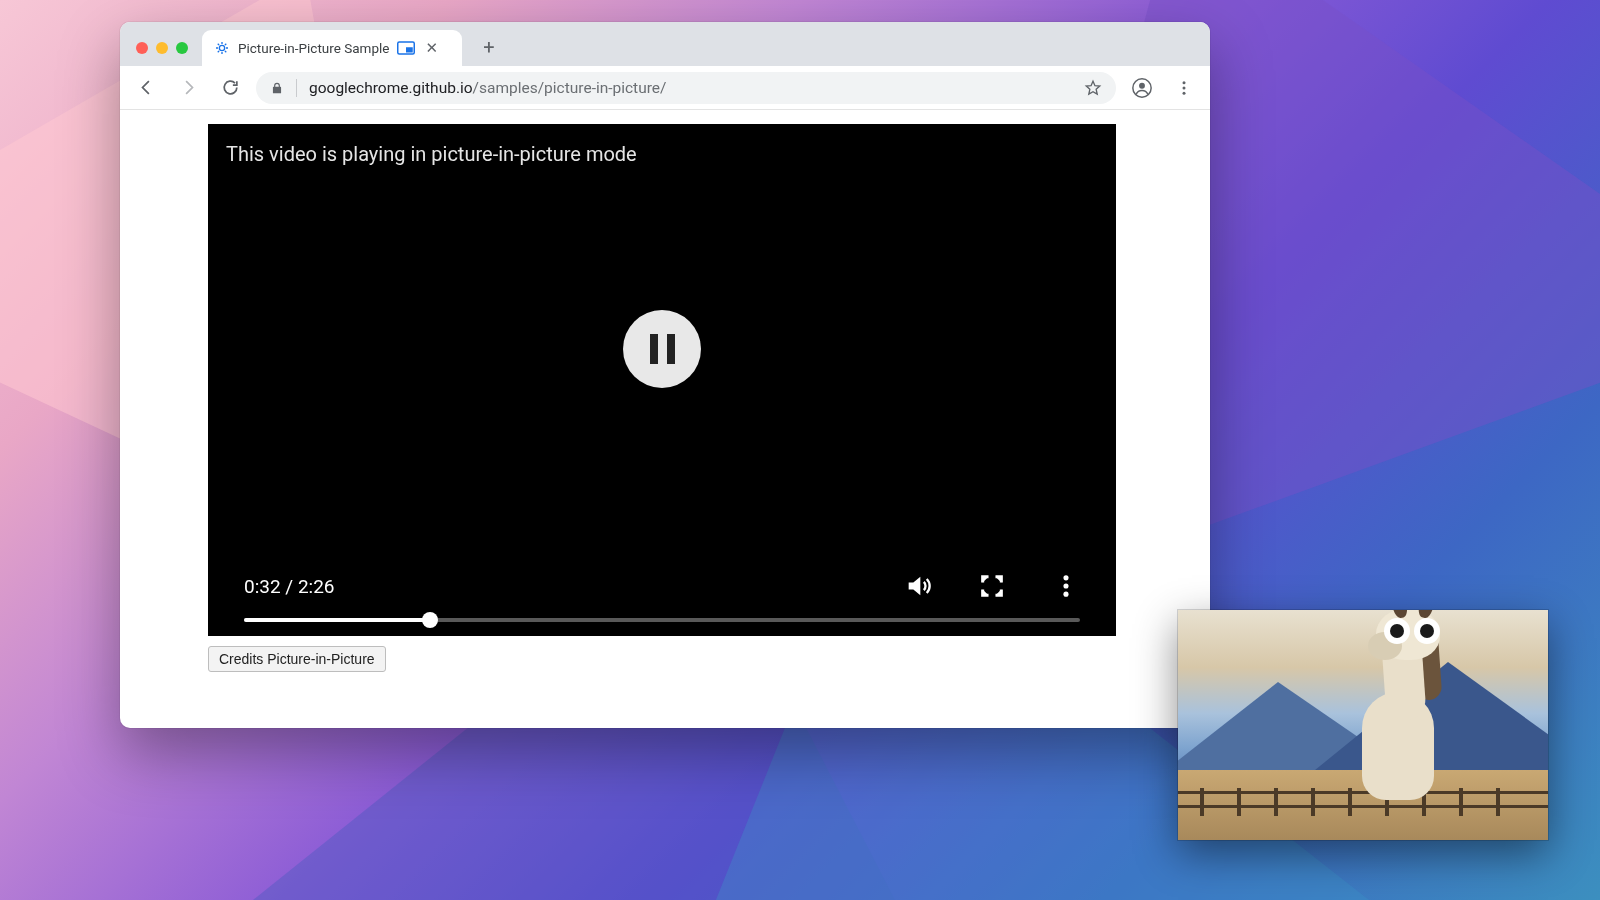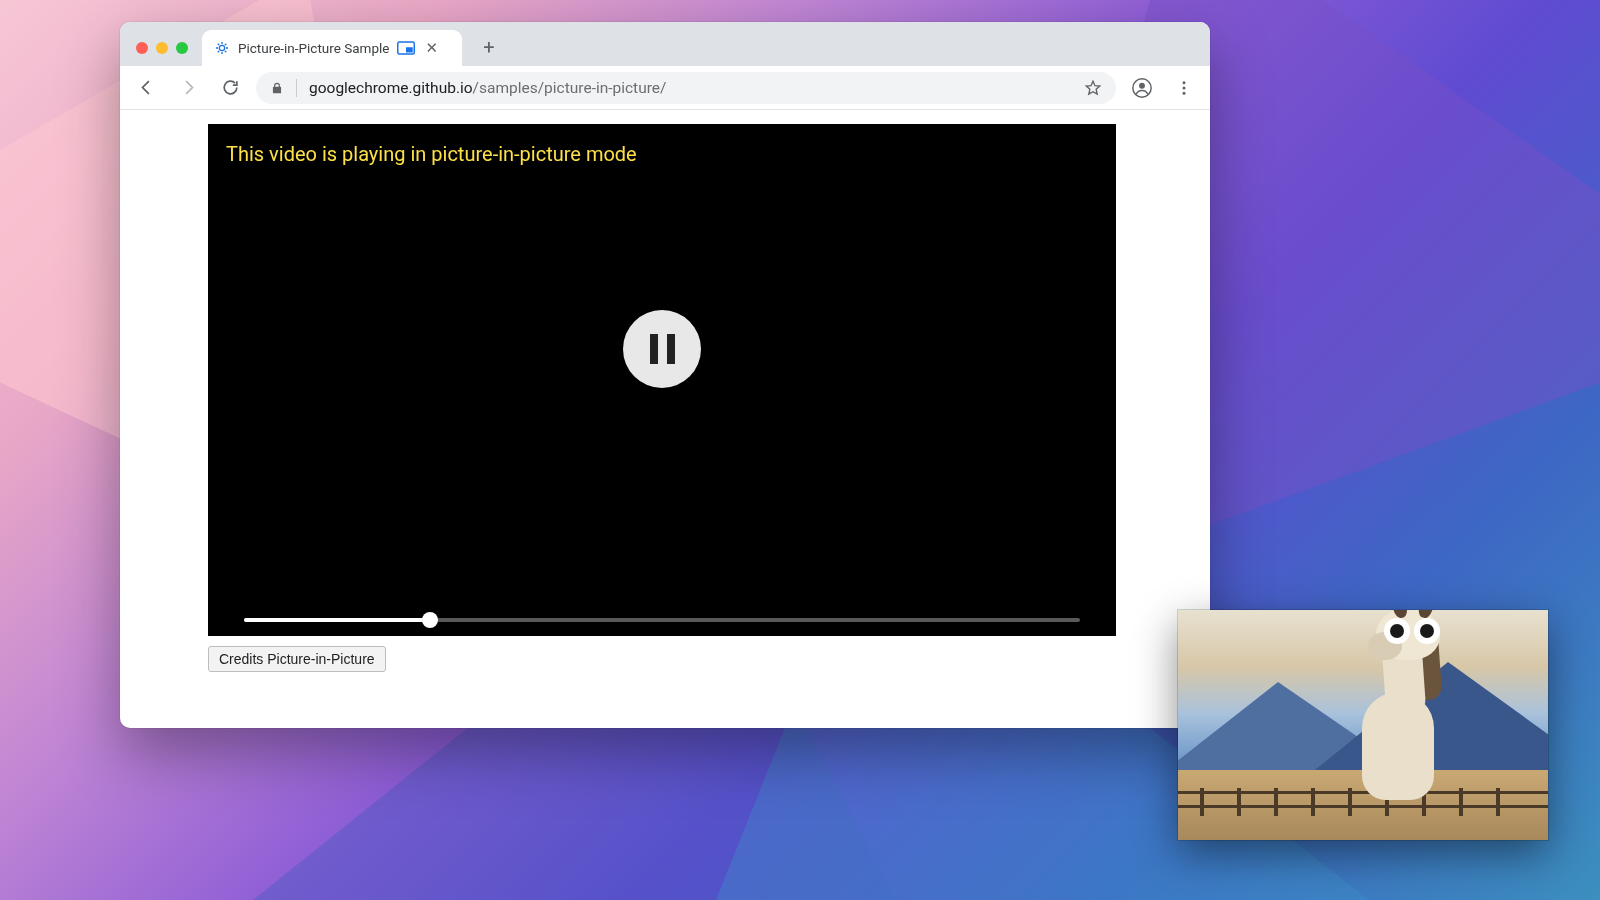--- a/index.html
+++ b/index.html
@@ -80,21 +80,21 @@
   .page {
     flex:1; overflow:auto; padding:14px 88px 20px 88px;
   }
   .credits { font-size:18.5px; color:#202124; margin-bottom:16px; }
   .credits a { color:#1a0dab; text-decoration:underline; }
 
   .video {
     width:908px; height:512px; background:#000; position:relative; color:#fff;
   }
   .video .overlay-text{
-    position:absolute; left:18px; top:18px; font-size:20px; color:#fde047;
+    position:absolute; left:18px; top:18px; font-size:20px; color:#e5e5e5;
   }
   .pausebtn{
     position:absolute; left:50%; top:44%; transform:translate(-50%,-50%);
     width:78px;height:78px;border-radius:50%;background:#e8e8e8;
     display:flex;align-items:center;justify-content:center;
   }
   .pausebtn .bars{display:flex;gap:9px;}
   .pausebtn .bars span{width:8px;height:30px;background:#222;}
 
   .controls{
@@ -234,20 +234,44 @@
 
       <div class="video">
         <div class="overlay-text">This video is playing in picture-in-picture mode</div>
         <div class="pausebtn">
           <span class="bars">
               <span></span>
               <span></span>
             </span>
         </div>
         <div class="controls">
+          <div class="ctrl-row">
+            <div class="time">0:32 / 2:26</div>
+            <div class="right-ctrls">
+              <div class="ctrlicon">
+                <svg viewBox="0 0 24 24">
+                    <path d="M4 9v6h4l6 5V4L8 9H4z"></path>
+                    <path d="M17 8.5a5 5 0 0 1 0 7" fill="none" stroke="#fff" stroke-width="2"></path>
+                    <path d="M19.5 6a8.5 8.5 0 0 1 0 12" fill="none" stroke="#fff" stroke-width="2"></path>
+                  </svg>
+              </div>
+              <div class="ctrlicon">
+                <svg viewBox="0 0 24 24" fill="none" stroke="#fff" stroke-width="2.6">
+                    <path d="M4 9V4h5M20 9V4h-5M4 15v5h5M20 15v5h-5"></path>
+                  </svg>
+              </div>
+              <div class="ctrlicon">
+                <svg viewBox="0 0 24 24">
+                    <circle cx="12" cy="5" r="2.2"></circle>
+                    <circle cx="12" cy="12" r="2.2"></circle>
+                    <circle cx="12" cy="19" r="2.2"></circle>
+                  </svg>
+              </div>
+            </div>
+          </div>
           <div class="progress">
             <div class="fill" style="width: 22.3%;"></div>
             <div class="thumb" style="left: 22.3%;"></div>
           </div>
         </div>
       </div>
 
       <button class="togglebtn">Credits Picture-in-Picture</button>
     </div>
   </div>

